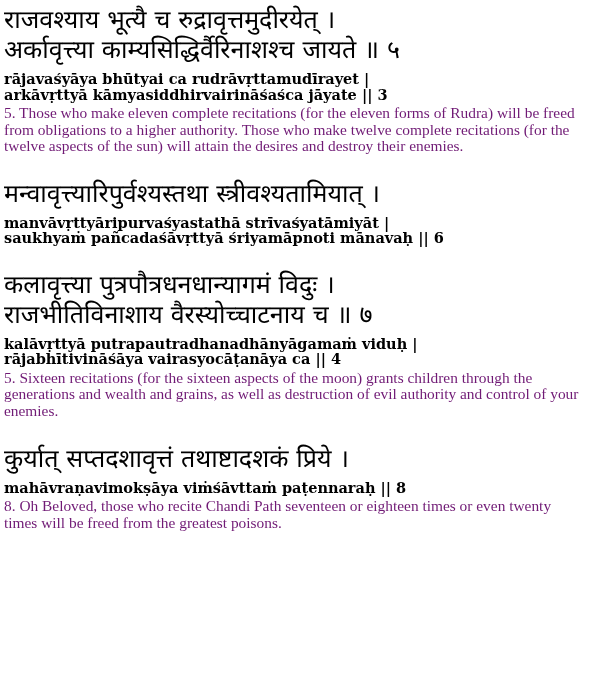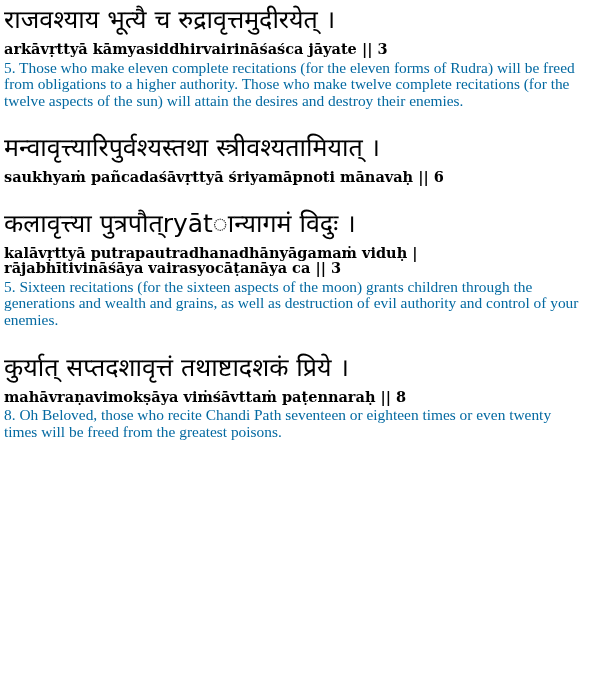--- a/index.html
+++ b/index.html
@@ -43,54 +43,58 @@
   }
   .translit-block {
     margin-bottom: 3px;
   }
   .translation {
     font-family: "Liberation Serif", "DejaVu Serif", serif;
     font-size: 15.4px;
     line-height: 16.6px;
     margin: 0;
     max-width: 583px;
-    color: #0369a1;
+    color: #701a75;
   }
 </style>
 </head>
 <body>
 
 <div class="page">
 
   <section class="verse">
     <div class="dev-block">
       <div class="dev">राजवश्याय भूत्यै च रुद्रावृत्तमुदीरयेत् ।</div>
+      <div class="dev">अर्कावृत्त्या काम्यसिद्धिर्वैरिनाशश्च जायते ॥ ५</div>
     </div>
     <div class="translit-block">
+      <div class="translit">rājavaśyāya bhūtyai ca rudrāvṛttamudīrayet |</div>
       <div class="translit">arkāvṛttyā kāmyasiddhirvairināśaśca jāyate || 3</div>
     </div>
     <p class="translation">5. Those who make eleven complete recitations (for the eleven forms of Rudra) will be freed from obligations to a higher authority. Those who make twelve complete recitations (for the twelve aspects of the sun) will attain the desires and destroy their enemies.</p>
   </section>
 
   <section class="verse">
     <div class="dev-block">
       <div class="dev">मन्वावृत्त्यारिपुर्वश्यस्तथा स्त्रीवश्यतामियात् ।</div>
     </div>
     <div class="translit-block">
+      <div class="translit">manvāvṛttyāripurvaśyastathā strīvaśyatāmiyāt |</div>
       <div class="translit">saukhyaṁ pañcadaśāvṛttyā śriyamāpnoti mānavaḥ || 6</div>
     </div>
   </section>
 
   <section class="verse">
     <div class="dev-block">
-      <div class="dev">कलावृत्त्या पुत्रपौत्ryātान्यागमं विदुः ।</div>
+      <div class="dev">कलावृत्त्या पुत्रपौत्रधनधान्यागमं विदुः ।</div>
+      <div class="dev">राजभीतिविनाशाय वैरस्योच्चाटनाय च ॥ ७</div>
     </div>
     <div class="translit-block">
       <div class="translit">kalāvṛttyā putrapautradhanadhānyāgamaṁ viduḥ |</div>
-      <div class="translit">rājabhītivināśāya vairasyocāṭanāya ca || 3</div>
+      <div class="translit">rājabhītivināśāya vairasyocāṭanāya ca || 4</div>
     </div>
     <p class="translation">5. Sixteen recitations (for the sixteen aspects of the moon) grants children through the generations and wealth and grains, as well as destruction of evil authority and control of your enemies.</p>
   </section>
 
   <section class="verse">
     <div class="dev-block">
       <div class="dev">कुर्यात् सप्तदशावृत्तं तथाष्टादशकं प्रिये ।</div>
     </div>
     <div class="translit-block">
       <div class="translit">mahāvraṇavimokṣāya viṁśāvttaṁ paṭennaraḥ || 8</div>

